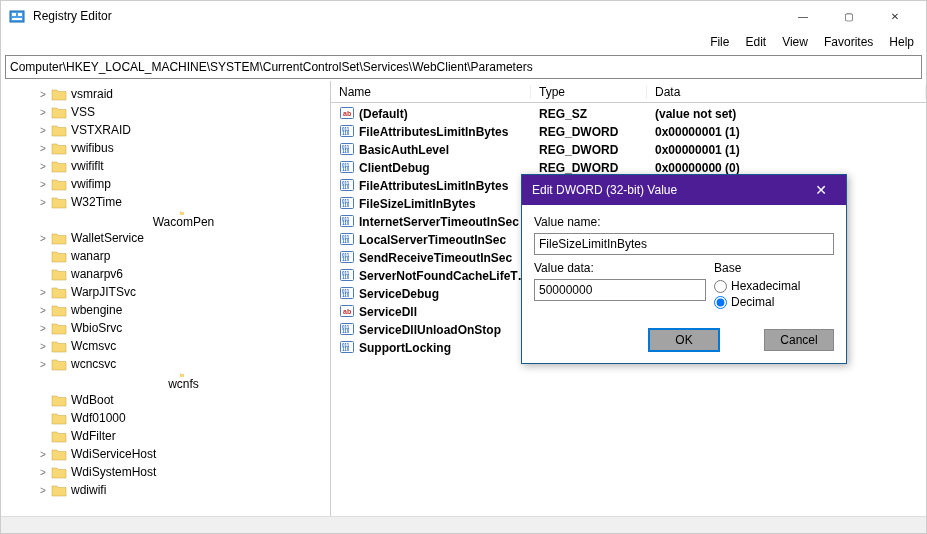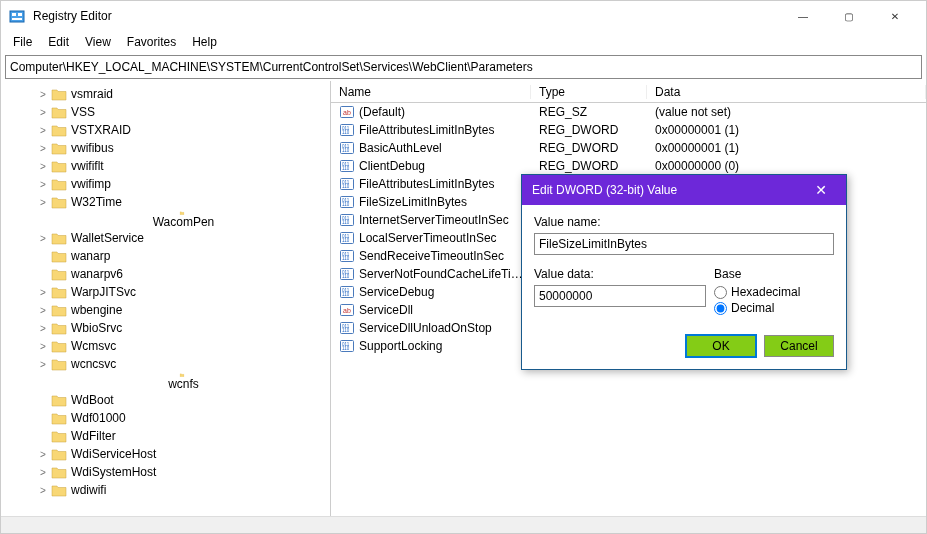--- a/index.html
+++ b/index.html
@@ -3,59 +3,59 @@
 <meta charset="utf-8">
 <style>
   * { box-sizing: border-box; }
   html, body { margin: 0; padding: 0; font-family: "Segoe UI", Tahoma, sans-serif; font-size: 12px; background: #fff; color: #000; }
   .window { width: 927px; height: 534px; display: flex; flex-direction: column; border: 1px solid #ccc; }
   .titlebar { height: 30px; display: flex; align-items: center; padding: 0 8px; background: #fff; }
   .titlebar .icon { width: 16px; height: 16px; margin-right: 8px; }
   .titlebar .title { flex: 1; font-size: 12px; }
   .titlebar .win-controls { display: flex; }
   .titlebar .win-controls div { width: 46px; height: 30px; display: flex; align-items: center; justify-content: center; font-family: "Segoe MDL2 Assets", sans-serif; font-size: 10px; color: #333; }
-  .menubar { height: 22px; display: flex; align-items: center; padding: 0 4px; }
+  .menubar { height: 22px; display: flex; align-items: center; padding: 0 4px; justify-content: flex-end; }
   .menubar .menu-item { padding: 3px 8px; font-size: 12px; }
   .addressbar { height: 24px; display: flex; align-items: center; border: 1px solid #888; margin: 2px 4px; padding: 0 4px; font-size: 12px; }
   .main { flex: 1; display: flex; min-height: 0; }
   .tree-pane { width: 330px; border-right: 1px solid #ccc; overflow: auto; padding: 4px 0 4px 4px; position: relative; }
   .values-pane { flex: 1; overflow: auto; position: relative; }
   .tree-row { display: flex; align-items: center; height: 18px; white-space: nowrap; }
   .tree-row .expander { width: 12px; text-align: center; color: #777; font-size: 10px; margin-right: 2px; }
   .tree-row .folder-icon { width: 16px; height: 14px; margin-right: 4px; }
   .tree-row .label { font-size: 12px; }
   .values-header { position: sticky; top: 0; display: flex; background: #fff; border-bottom: 1px solid #ccc; font-size: 12px; height: 22px; align-items: center; }
   .values-header > div { padding: 0 8px; border-right: 1px solid #eee; }
   .col-name { width: 200px; }
   .col-type { width: 116px; }
   .col-data { flex: 1; }
-  .value-row { display: flex; align-items: center; height: 18px; font-size: 12px; }
+  .value-row { display: flex; align-items: flex-end; height: 18px; font-size: 12px; font-weight: bold; }
   .value-row .cell { padding: 0 8px; overflow: hidden; text-overflow: ellipsis; white-space: nowrap; }
   .value-row .icon { width: 16px; height: 16px; margin-left: 8px; margin-right: 4px; flex-shrink: 0; }
   .value-row .name-text { width: 172px; overflow: hidden; text-overflow: ellipsis; white-space: nowrap; }
   svg.folder-svg path { fill: #f8d775; stroke: #c9a23f; stroke-width: 0.5; }
   svg.sz-svg rect { fill: #fff; stroke: #4a7abc; }
   svg.dw-svg rect { fill: #fff; stroke: #4a7abc; }
   .scroll-h { height: 17px; border-top: 1px solid #ddd; background: #f0f0f0; }
   .overlay { position: absolute; top: 174px; left: 521px; width: 326px; background: #fff; border: 1px solid #185a8c; box-shadow: 2px 2px 8px rgba(0,0,0,.3); font-size: 12px; z-index: 10; }
-  .dlg-title { background: #6d28d9; color: #fff; display: flex; align-items: center; height: 30px; padding: 0 10px; }
+  .dlg-title { background: #4c1d95; color: #fff; display: flex; align-items: center; height: 30px; padding: 0 10px; }
   .dlg-title .t { flex: 1; }
   .dlg-title .x { width: 30px; text-align: center; font-size: 14px; }
   .dlg-body { padding: 10px 12px; }
   .dlg-body label { display: block; margin-bottom: 4px; }
   .dlg-body input[type=text] { width: 100%; border: 1px solid #888; padding: 3px 4px; font-size: 12px; font-family: inherit; }
-  .dlg-row2 { display: flex; gap: 8px; margin-top: 12px; }
+  .dlg-row2 { display: flex; gap: 8px; margin-top: 6px; }
   .dlg-left { flex: 1; }
   .dlg-left input { width: 100%; }
   .dlg-right { width: 120px; }
   .fieldset-label { margin-bottom: 4px; display: block; }
   .radio-row { display: flex; align-items: center; gap: 4px; margin: 2px 0; }
   .radio-row input { margin: 0; }
   .dlg-buttons { display: flex; justify-content: flex-end; gap: 8px; padding: 8px 12px 12px; }
-  .dlg-buttons button { min-width: 70px; padding: 3px 10px; border: 1px solid #888; background: #84cc16; font-size: 12px; }
+  .dlg-buttons button { min-width: 70px; padding: 3px 10px; border: 1px solid #888; background: #a3a3a3; font-size: 12px; margin-left: 37px; }
   .dlg-buttons button.default { border: 1px solid #0078d7; outline: 1px solid #0078d7; }
 </style>
 </head>
 <body>
 
 <div class="window">
 
   <div class="titlebar">
     <span class="icon">
       <svg viewBox="0 0 16 16" width="16" height="16">

